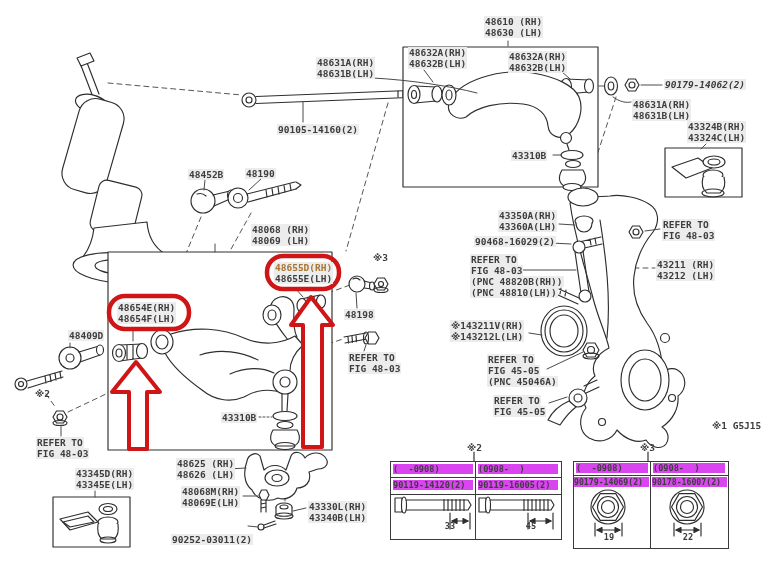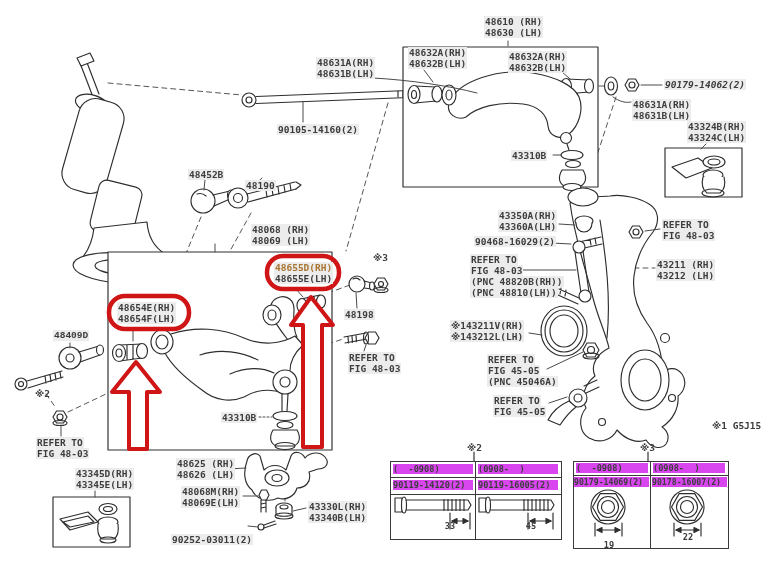--- a/index.html
+++ b/index.html
@@ -355,38 +355,38 @@
 <div id="labels">
       <div class="lbl" style="left: 277px; top: 124px;"><span>90105-14160(2)</span></div>
       <div class="lbl" style="left: 316px; top: 57px;"><span>48631A(RH)</span><span>48631B(LH)</span></div>
       <div class="lbl" style="left: 484px; top: 16px;"><span>48610 (RH)</span><span>48630 (LH)</span></div>
       <div class="lbl" style="left: 408px; top: 47px;"><span>48632A(RH)</span><span>48632B(LH)</span></div>
       <div class="lbl" style="left: 508px; top: 51px;"><span>48632A(RH)</span><span>48632B(LH)</span></div>
       <div class="lbl" style="left: 664px; top: 79px; font-style: italic;"><span>90179-14062(2)</span></div>
       <div class="lbl" style="left: 632px; top: 99px;"><span>48631A(RH)</span><span>48631B(LH)</span></div>
       <div class="lbl" style="left: 687px; top: 121px;"><span>43324B(RH)</span><span>43324C(LH)</span></div>
       <div class="lbl" style="left: 188px; top: 169px; text-align: center;"><span>48452B</span></div>
-      <div class="lbl" style="left: 245px; top: 168px; margin-top: 12px;"><span>48190</span></div>
+      <div class="lbl" style="left: 245px; top: 168px;"><span>48190</span></div>
       <div class="lbl" style="left: 207px; top: 224px; padding-left: 44px;"><span>48068 (RH)</span><span>48069 (LH)</span></div>
       <div class="lbl" style="left: 511px; top: 150px;"><span>43310B</span></div>
       <div class="lbl" style="left: 498px; top: 210px;"><span>43350A(RH)</span><span>43360A(LH)</span></div>
       <div class="lbl" style="left: 447px; top: 236px; margin-left: 27px;"><span>90468-16029(2)</span></div>
       <div class="lbl" style="left: 662px; top: 219px;"><span>REFER TO</span><span>FIG 48-03</span></div>
       <div class="lbl" style="left: 470px; top: 254px;"><span>REFER TO</span><span>FIG 48-03</span><span>(PNC 48820B(RH))</span><span>(PNC 48810(LH))</span></div>
       <div class="lbl" style="left: 656px; top: 259px;"><span>43211 (RH)</span><span>43212 (LH)</span></div>
       <div class="lbl" style="left: 274px; top: 262px;"><span class="accent">48655D(RH)</span><span>48655E(LH)</span></div>
       <div class="lbl" style="left: 117px; top: 302px;"><span>48654E(RH)</span><span>48654F(LH)</span></div>
       <div class="lbl nobg" style="left: 372px; top: 252px;"><span>※3</span></div>
       <div class="lbl" style="left: 344px; top: 309px;"><span>48198</span></div>
       <div class="lbl" style="left: 348px; top: 352px;"><span>REFER TO</span><span>FIG 48-03</span></div>
       <div class="lbl" style="left: 450px; top: 320px;"><span>※143211V(RH)</span><span>※143212L(LH)</span></div>
       <div class="lbl" style="left: 487px; top: 354px;"><span>REFER TO</span><span>FIG 45-05</span><span>(PNC 45046A)</span></div>
       <div class="lbl" style="left: 493px; top: 395px;"><span>REFER TO</span><span>FIG 45-05</span></div>
       <div class="lbl nobg" style="left: 711px; top: 420px;"><span>※1 G5J15</span></div>
-      <div class="lbl" style="left: 53px; top: 330px; font-family: Liberation Mono, monospace;"><span>48409D</span></div>
+      <div class="lbl" style="left: 68px; top: 330px;"><span>48409D</span></div>
       <div class="lbl nobg" style="left: 34px; top: 388px;"><span>※2</span></div>
       <div class="lbl" style="left: 36px; top: 437px;"><span>REFER TO</span><span>FIG 48-03</span></div>
       <div class="lbl" style="left: 75px; top: 468px;"><span>43345D(RH)</span><span>43345E(LH)</span></div>
       <div class="lbl" style="left: 221px; top: 412px;"><span>43310B</span></div>
       <div class="lbl" style="left: 176px; top: 458px;"><span>48625 (RH)</span><span>48626 (LH)</span></div>
       <div class="lbl" style="left: 181px; top: 486px;"><span>48068M(RH)</span><span>48069E(LH)</span></div>
       <div class="lbl" style="left: 171px; top: 520px; margin-top: 14px;"><span>90252-03011(2)</span></div>
       <div class="lbl" style="left: 308px; top: 501px;"><span>43330L(RH)</span><span>43340B(LH)</span></div>
       <div class="lbl nobg" style="left: 466px; top: 442px;"><span>※2</span></div>
       <div class="lbl nobg" style="left: 639px; top: 442px;"><span>※3</span></div>
@@ -404,17 +404,17 @@
   <span class="tdim" style="left:129px;top:59px;">45</span>
 </div>
 
 <div class="tbl" style="left:573px;top:461px;width:154px;height:86px;">
   <div class="vline" style="left:76px;"></div>
   <div class="hline" style="top:13px;"></div>
   <span class="tcell" style="left:2px;top:1px;width:72px;">(  -0908)</span>
   <span class="tcell" style="left:79px;top:1px;width:72px;">(0908-  )</span>
   <span class="tcell" style="left:0px;top:15px;width:75px;font-size:8.2px;">90179-14069(2)</span>
   <span class="tcell" style="left:78px;top:15px;width:75px;font-size:8.2px;">90178-16007(2)</span>
-  <span class="tdim" style="left:24px;top:70px;margin-top:8px;">19</span>
+  <span class="tdim" style="left:24px;top:70px;">19</span>
   <span class="tdim" style="left:103px;top:70px;">22</span>
 </div>
 
 </div>
 
 </body></html>

